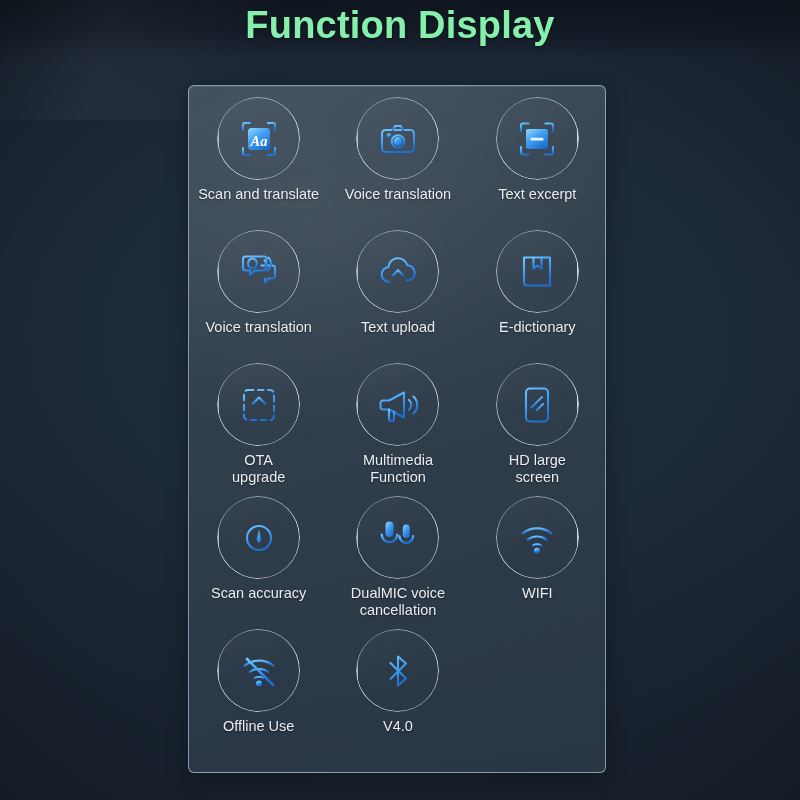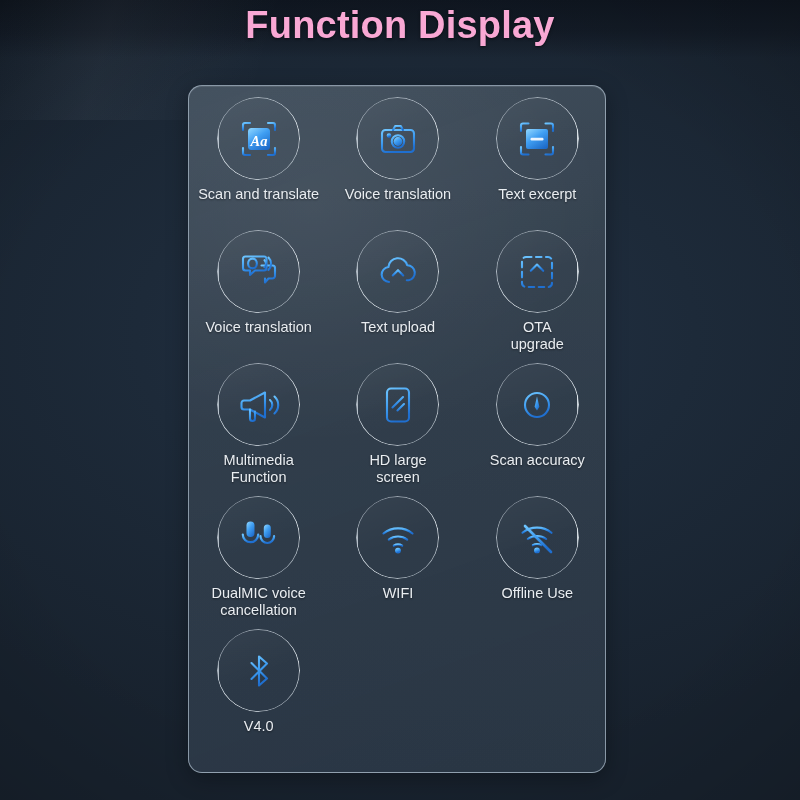--- a/index.html
+++ b/index.html
@@ -42,34 +42,34 @@
 
   
   #title {
     position: absolute;
     left: 0;
     top: 4px;
     width: 800px;
     text-align: center;
     font-size: 38px;
     font-weight: bold;
-    color: #f9a8d4;
+    color: #86efac;
     letter-spacing: 0.2px;
     text-shadow: 0 1px 3px rgba(0,0,0,0.55);
   }
 
   
   #panel {
     position: absolute;
     left: 188px;
     top: 85px;
     width: 418px;
     height: 688px;
     box-sizing: border-box;
-    border-radius: 14px;
+    border-radius: 6px;
     border: 1.3px solid rgba(196,212,226,0.62);
     background:
       linear-gradient(160deg, rgba(72,88,106,0.50) 0%, rgba(52,66,82,0.48) 38%, rgba(40,53,68,0.52) 100%),
       linear-gradient(180deg, #39454f 0%, #2f3b47 50%, #2a3643 100%);
     box-shadow: inset 0 1px 0 rgba(255,255,255,0.10), 0 6px 22px rgba(0,0,0,0.30);
     overflow: hidden;
   }
   #panel-gloss {
     position: absolute;
     inset: 0;
@@ -208,20 +208,32 @@
         <div class="ring">
           <svg class="glyph" viewBox="0 0 44 44">
     <g stroke="url(#gBlue)" fill="none" stroke-width="2.1" stroke-linecap="round" stroke-linejoin="round">
       <path d="M13 32 a7.5 7.5 0 0 1-0.6-14.96 A9.6 9.6 0 0 1 31.2 15.2 a7.6 7.6 0 0 1 1.5 15.05 h-1.9"></path>
       <path d="M22 38 V20.5"></path>
       <path d="M16.8 25.4 L22 20.2 l5.2 5.2"></path>
     </g>
           </svg>
         </div>
         <div class="label">Text upload</div>
+      </div>
+      <div class="cell">
+        <div class="ring">
+          <svg class="glyph" viewBox="0 0 44 44">
+    <g stroke="url(#gBlue)" fill="none" stroke-width="2.1" stroke-linecap="round" stroke-linejoin="round">
+      <path d="M9 7.5 h26 v28 H12 a3 3 0 0 1-3-3 Z"></path>
+      <path d="M9 31 h26"></path>
+      <path d="M18.5 7.5 v11 l4-3 4 3 v-11"></path>
+    </g>
+          </svg>
+        </div>
+        <div class="label">E-dictionary</div>
       </div>
       <div class="cell">
         <div class="ring">
           <svg class="glyph" viewBox="0 0 44 44">
     <g stroke="url(#gBlue)" fill="none" stroke-width="2.1" stroke-linecap="round" stroke-linejoin="round" stroke-dasharray="5.5 4.5">
       <rect x="7" y="7" width="30" height="30" rx="4"></rect>
     </g>
     <g stroke="url(#gBlue)" fill="none" stroke-width="2.1" stroke-linecap="round" stroke-linejoin="round">
       <path d="M22 31.5 V15"></path>
       <path d="M15.8 20.8 L22 14.6 l6.2 6.2"></path>

